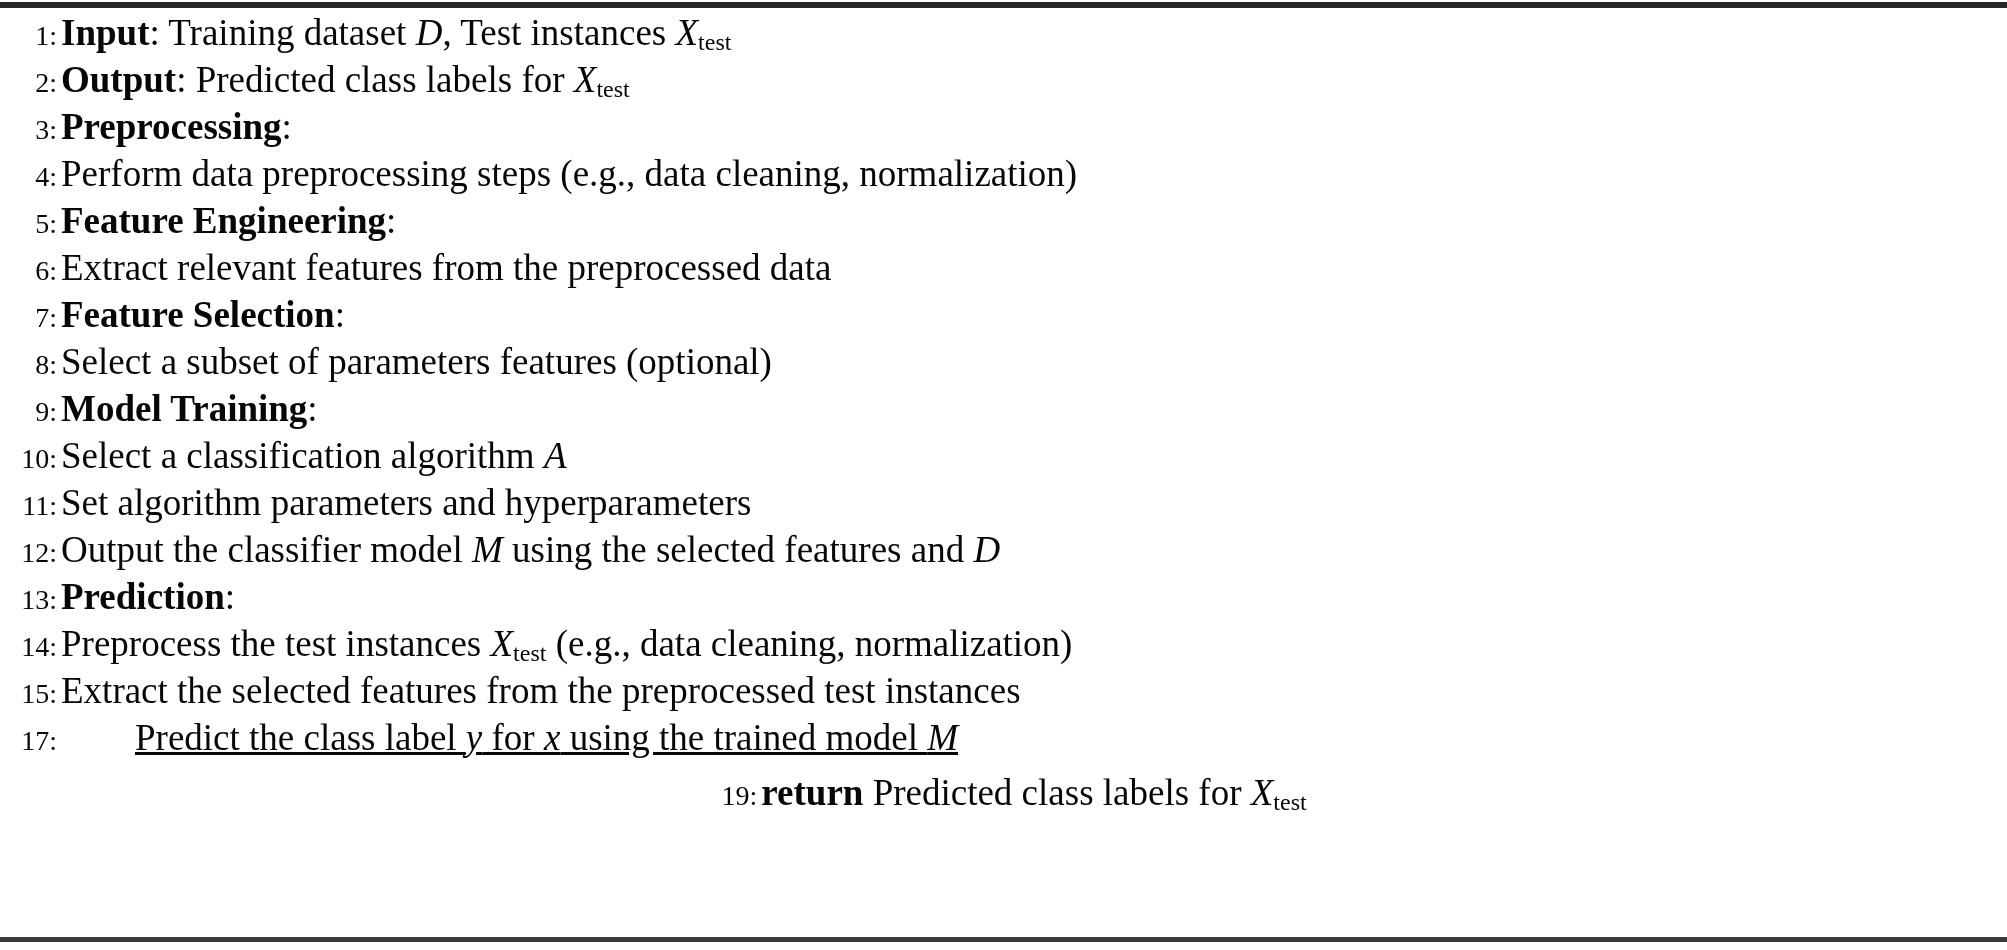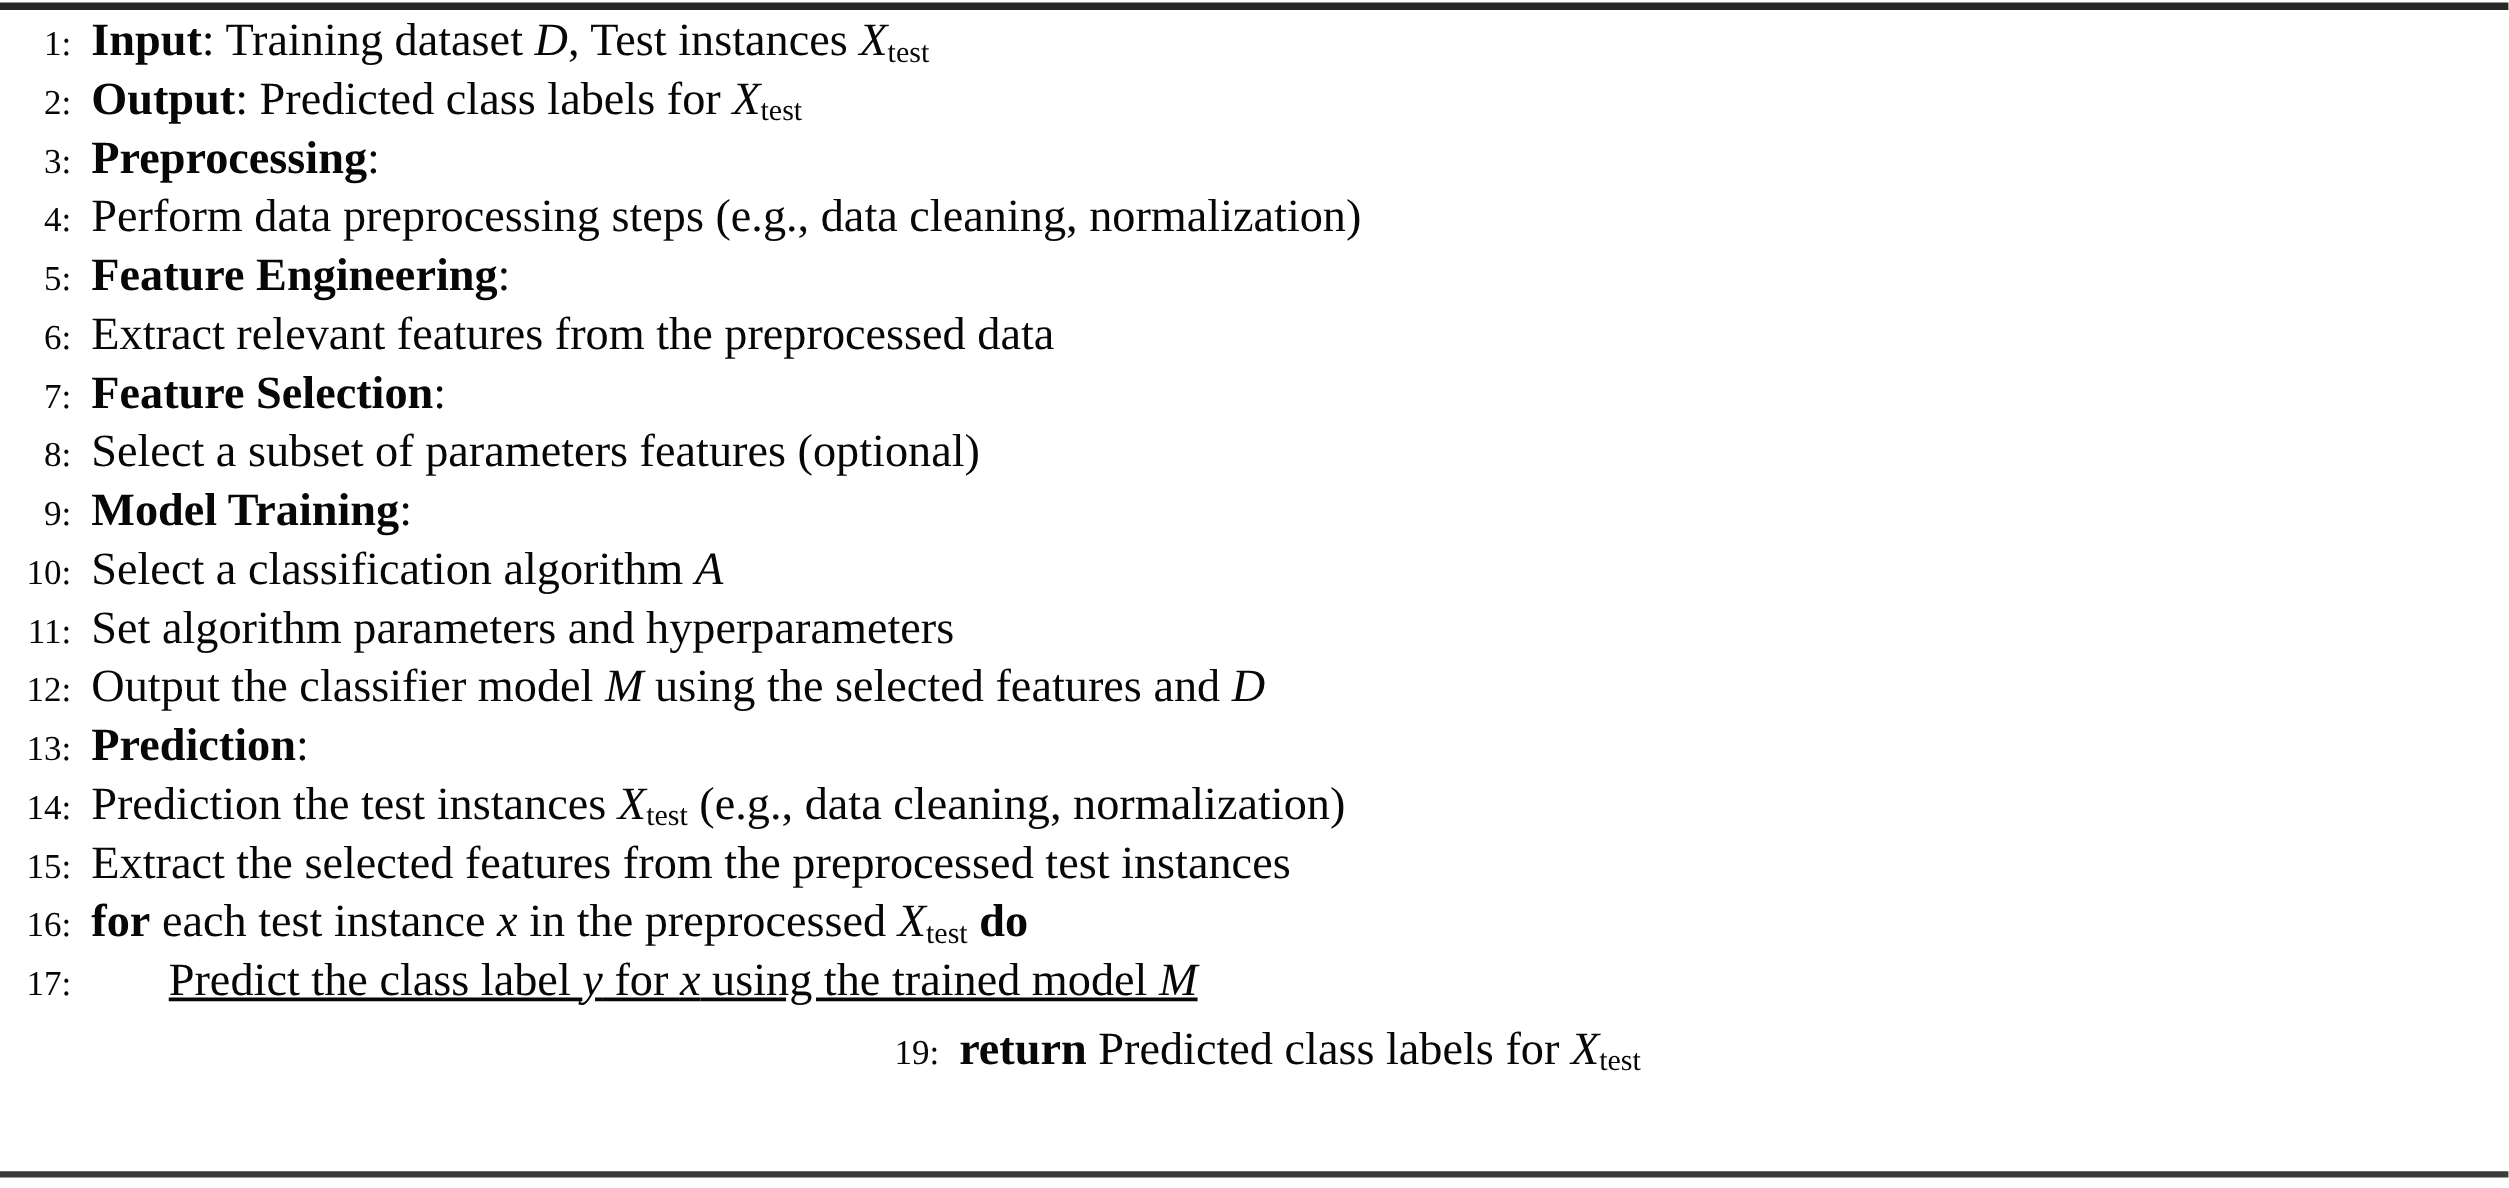--- a/index.html
+++ b/index.html
@@ -50,21 +50,21 @@
     justify-content: center;
   }
   .num {
     flex: 0 0 57px;
     width: 57px;
     text-align: right;
     font-size: 28px;
     color: #070707;
   }
   .txt {
-    margin-left: 16px;
+    margin-left: 4px;
     white-space: pre-wrap;
   }
   .line.indent .txt {
     margin-left: 78px;
     text-decoration: underline;
   }
   .part-bold   { font-weight: bold; }
   .part-italic { font-style: italic; }
   .part-sub    {
     font-size: 24px;
@@ -84,20 +84,19 @@
       <div class="line"><span class="num">4:</span><span class="txt"><span class="part-normal">Perform data preprocessing steps (e.g., data cleaning, normalization)</span></span></div>
       <div class="line"><span class="num">5:</span><span class="txt"><span class="part-bold">Feature Engineering</span><span class="part-normal">:</span></span></div>
       <div class="line"><span class="num">6:</span><span class="txt"><span class="part-normal">Extract relevant features from the preprocessed data</span></span></div>
       <div class="line"><span class="num">7:</span><span class="txt"><span class="part-bold">Feature Selection</span><span class="part-normal">:</span></span></div>
       <div class="line"><span class="num">8:</span><span class="txt"><span class="part-normal">Select a subset of parameters features (optional)</span></span></div>
       <div class="line"><span class="num">9:</span><span class="txt"><span class="part-bold">Model Training</span><span class="part-normal">:</span></span></div>
       <div class="line"><span class="num">10:</span><span class="txt"><span class="part-normal">Select a classification algorithm </span><span class="part-italic">A</span></span></div>
       <div class="line"><span class="num">11:</span><span class="txt"><span class="part-normal">Set algorithm parameters and hyperparameters</span></span></div>
       <div class="line"><span class="num">12:</span><span class="txt"><span class="part-normal">Output the classifier model </span><span class="part-italic">M</span><span class="part-normal"> using the selected features and </span><span class="part-italic">D</span></span></div>
       <div class="line"><span class="num">13:</span><span class="txt"><span class="part-bold">Prediction</span><span class="part-normal">:</span></span></div>
-      <div class="line"><span class="num">14:</span><span class="txt"><span class="part-normal">Prediction the test instances </span><span class="part-italic">X</span><span class="part-sub">test</span><span class="part-normal"> (e.g., data cleaning, normalization)</span></span></div>
+      <div class="line"><span class="num">14:</span><span class="txt"><span class="part-normal">Preprocess the test instances </span><span class="part-italic">X</span><span class="part-sub">test</span><span class="part-normal"> (e.g., data cleaning, normalization)</span></span></div>
       <div class="line"><span class="num">15:</span><span class="txt"><span class="part-normal">Extract the selected features from the preprocessed test instances</span></span></div>
-      <div class="line"><span class="num">16:</span><span class="txt"><span class="part-bold">for</span><span class="part-normal"> each test instance </span><span class="part-italic">x</span><span class="part-normal"> in the preprocessed </span><span class="part-italic">X</span><span class="part-sub">test</span><span class="part-normal"> </span><span class="part-bold">do</span></span></div>
       <div class="line indent"><span class="num">17:</span><span class="txt"><span class="part-normal">Predict the class label </span><span class="part-italic">y</span><span class="part-normal"> for </span><span class="part-italic">x</span><span class="part-normal"> using the trained model </span><span class="part-italic">M</span></span></div>
       <div class="line gap"><span class="num">19:</span><span class="txt"><span class="part-bold">return</span><span class="part-normal"> Predicted class labels for </span><span class="part-italic">X</span><span class="part-sub">test</span></span></div>
     </div>
   <div id="bottom-rule" class="rule"></div>
 </div>
 
 </body></html>

